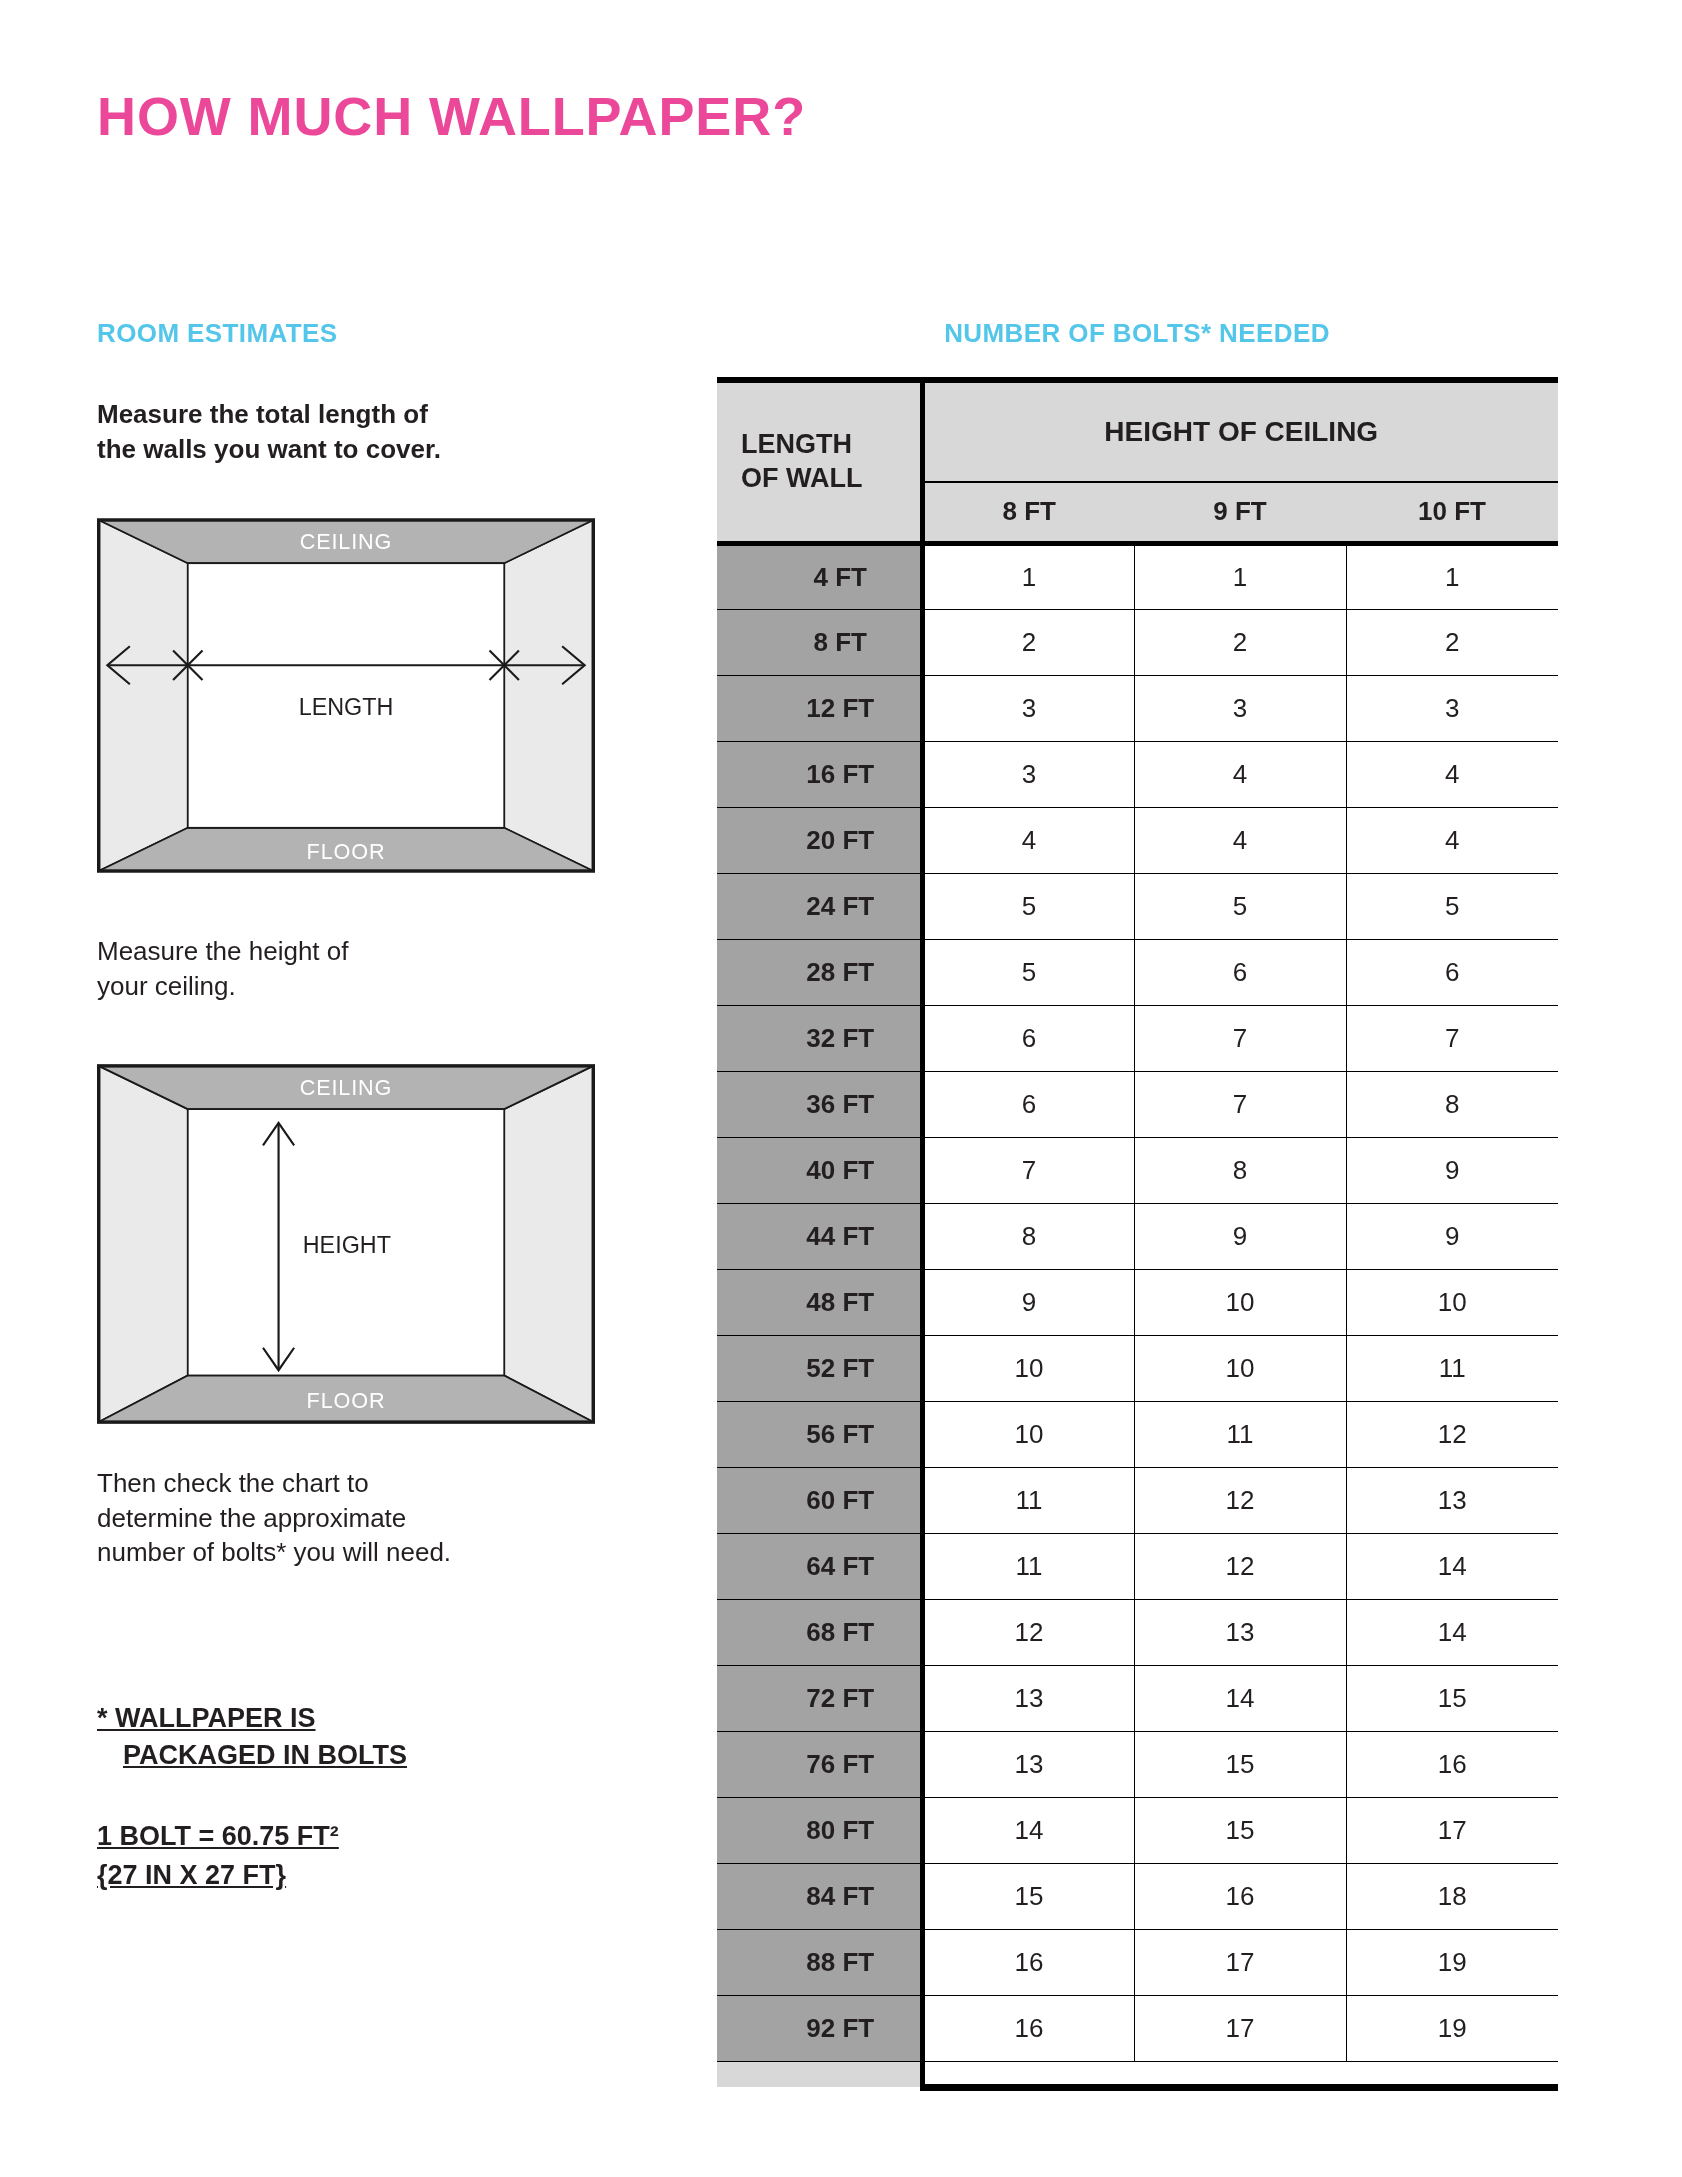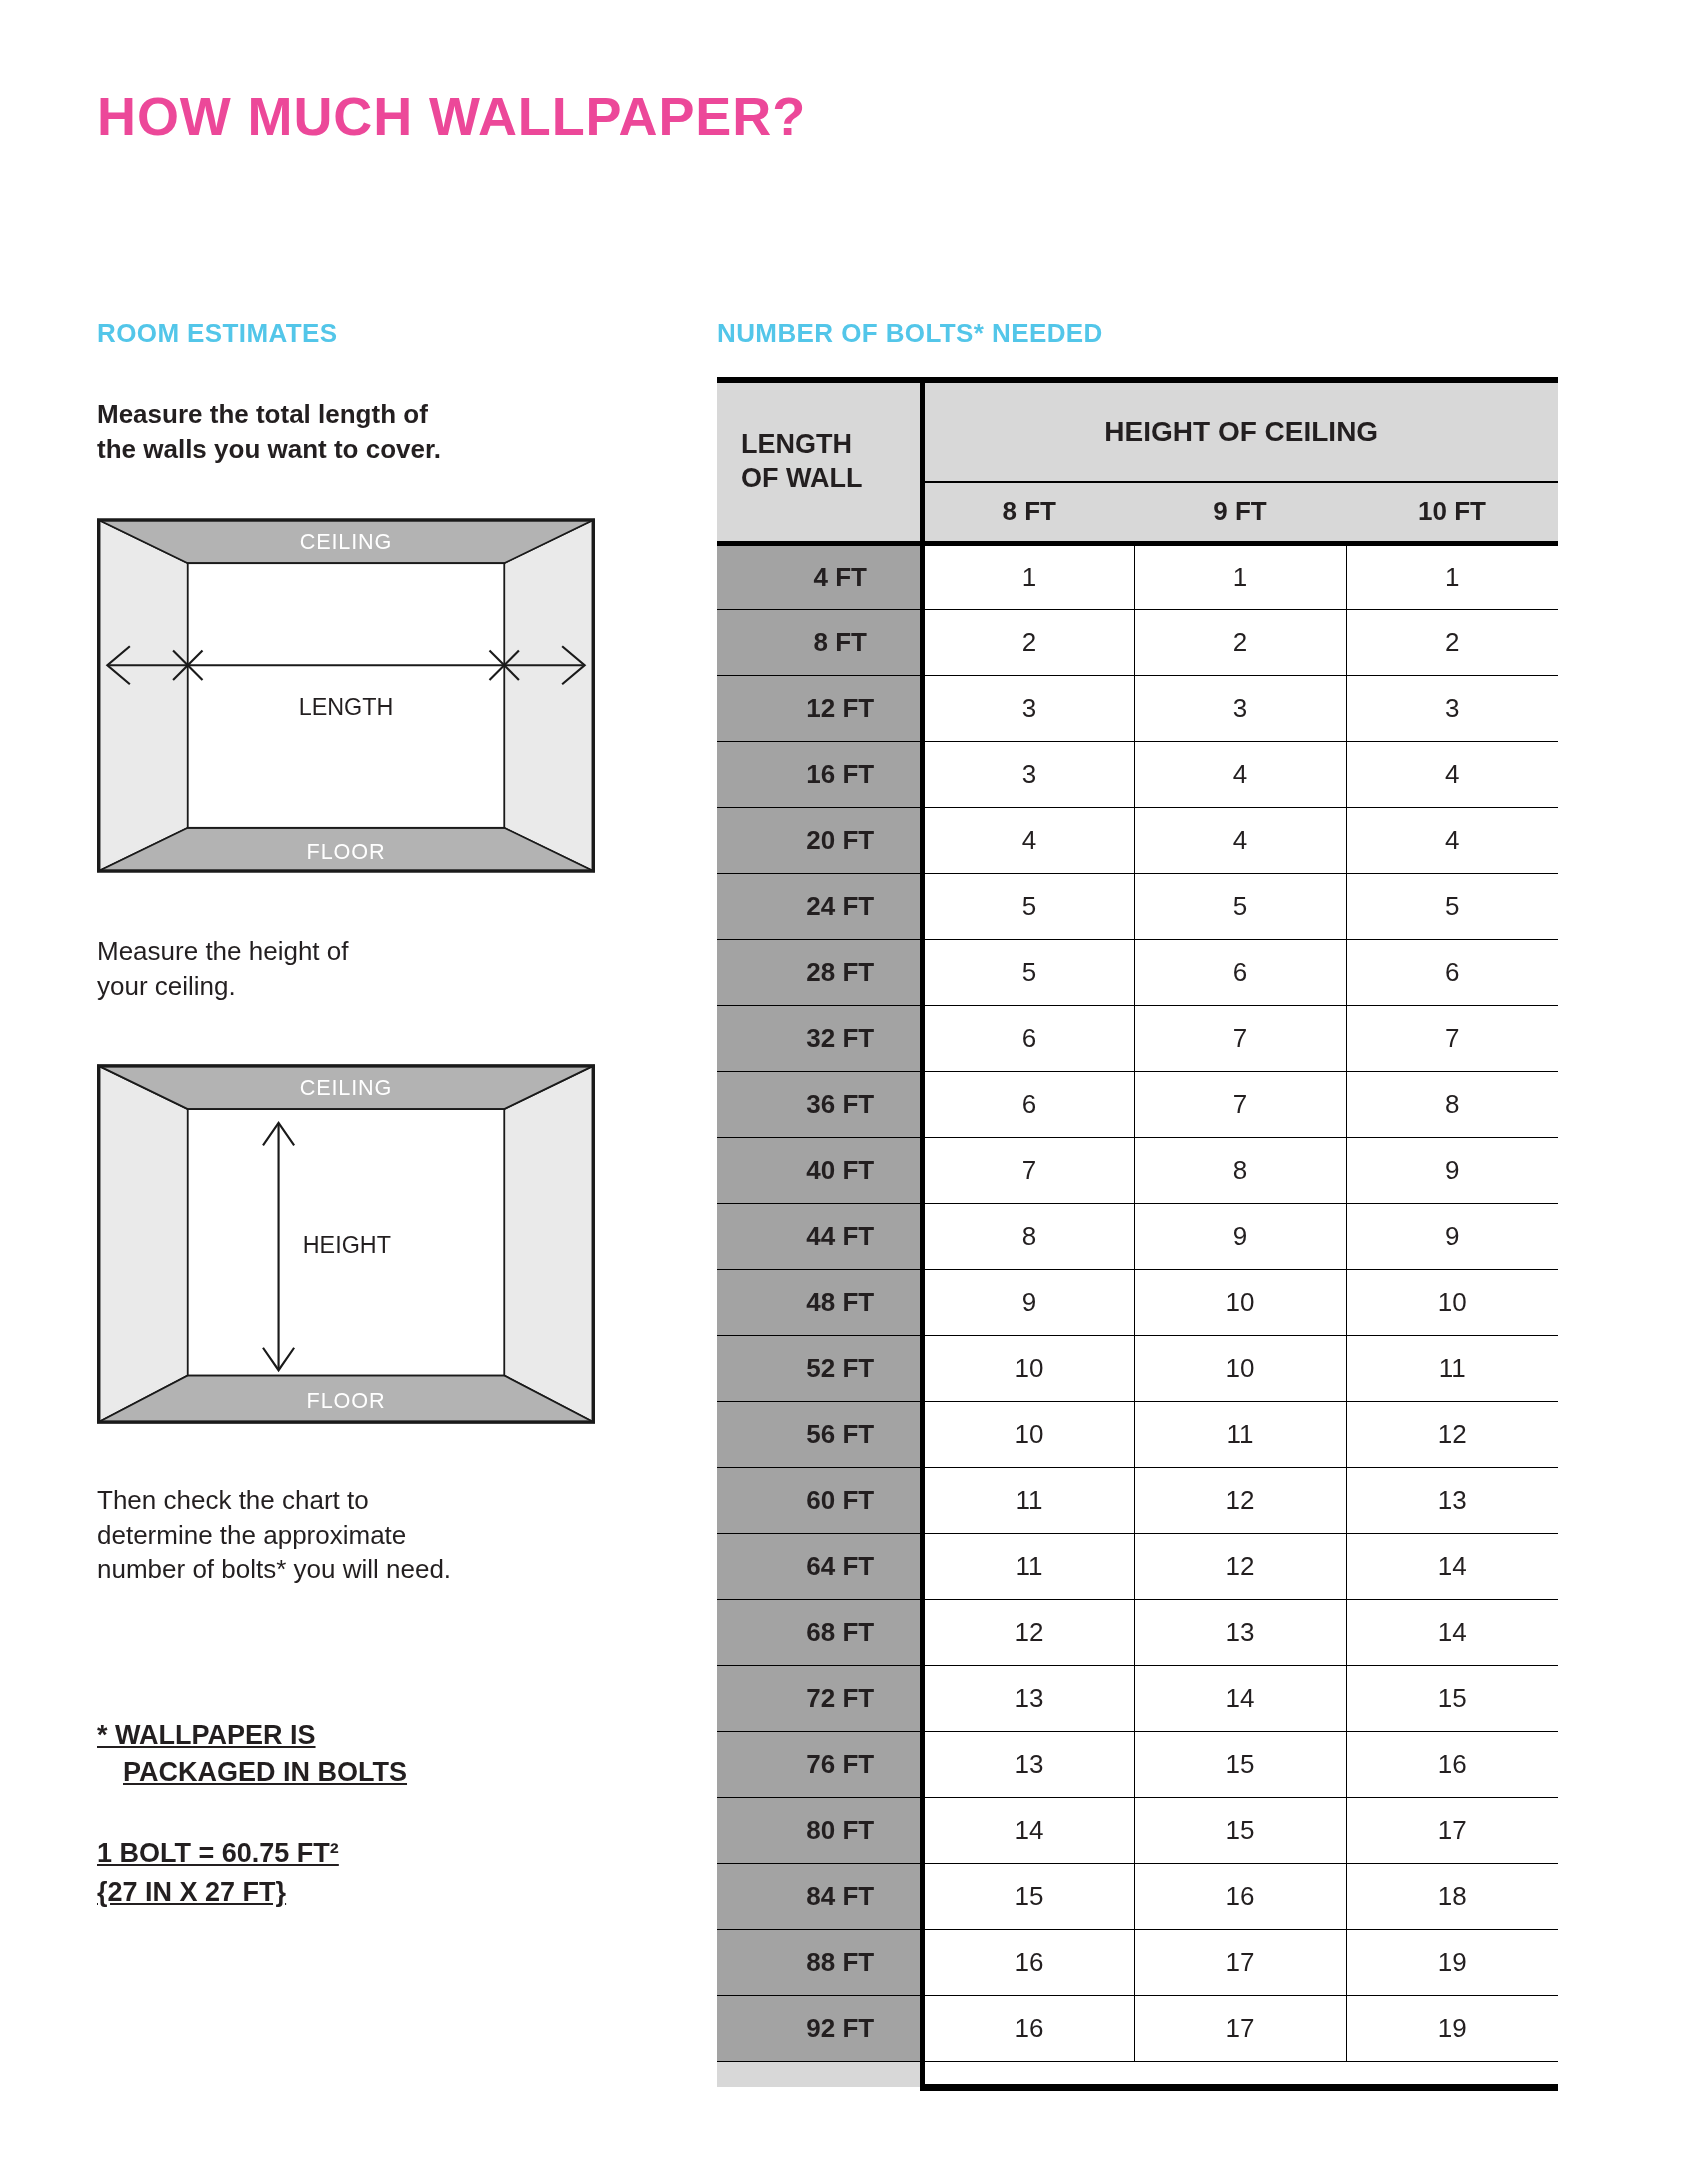--- a/index.html
+++ b/index.html
@@ -11,28 +11,28 @@
   }
   .title {
     position:absolute; left:97px; top:85px;
     font-size:54px; font-weight:bold; color:#ec4899; letter-spacing:0.9px;
   }
   .section-heading {
     font-size:26px; font-weight:bold; color:#53c6e9; letter-spacing:0.4px;
   }
   .left-col { position:absolute; left:97px; top:318px; width:519px; }
   .right-col { position:absolute; left:717px; top:318px; width:840px; }
-  .right-col .section-heading { text-align:left; }
+  .right-col .section-heading { text-align:center; }
 
   .instruction {
     font-size:26px; line-height:1.33; white-space:pre-line;
   }
   .step1 { margin-top:48px;font-weight:bold; }
   .step2 { margin-top:61px; }
-  .step3 { margin-top:59px; }
+  .step3 { margin-top:42px; }
   .diagram { display:block; }
   .diagram1 { margin-top:52px; }
   .diagram2 { margin-top:61px; }
   .diagram text { font-family:"Liberation Sans","DejaVu Sans",sans-serif; }
 
   .footnote { margin-top:130px; font-size:27px; font-weight:bold; line-height:1.38; }
   .bolt-info { margin-top:42px; font-size:27px; font-weight:bold; line-height:1.45; }
   .fn-line { display:block;text-decoration:underline; }
   .indent { padding-left:26px; }
 

